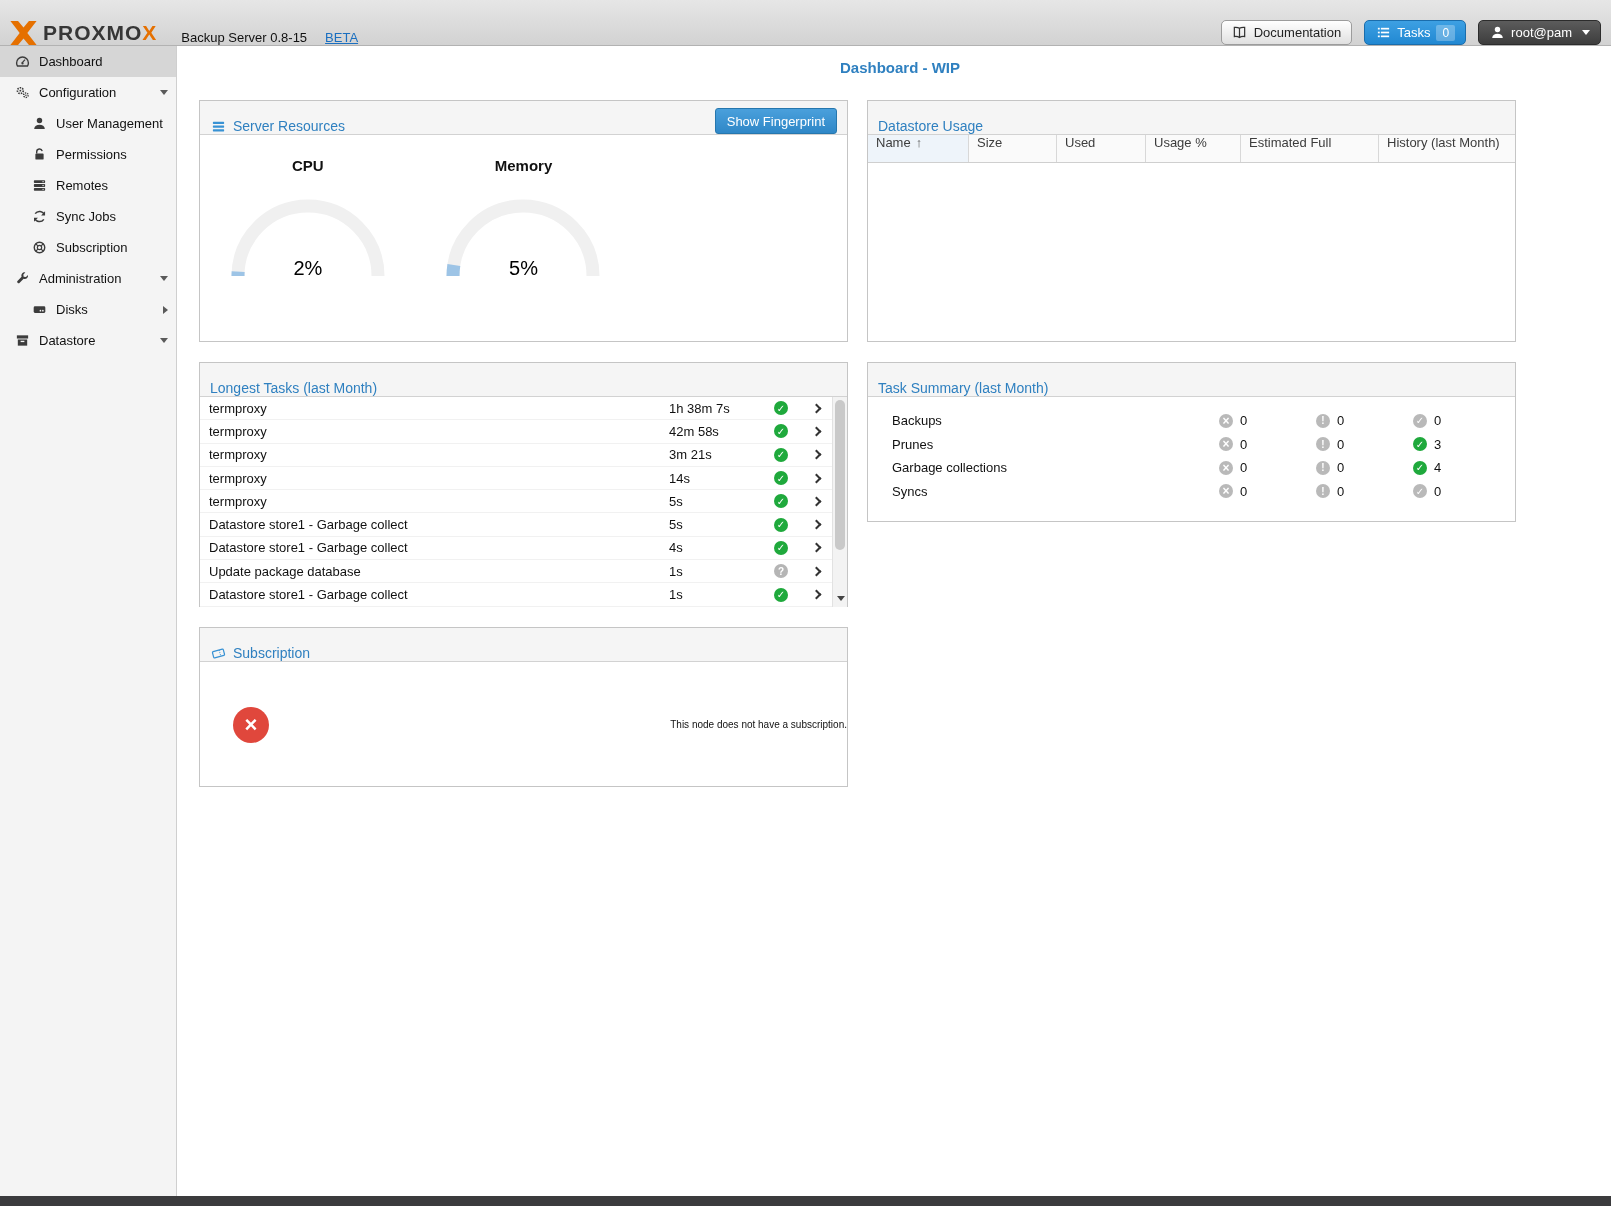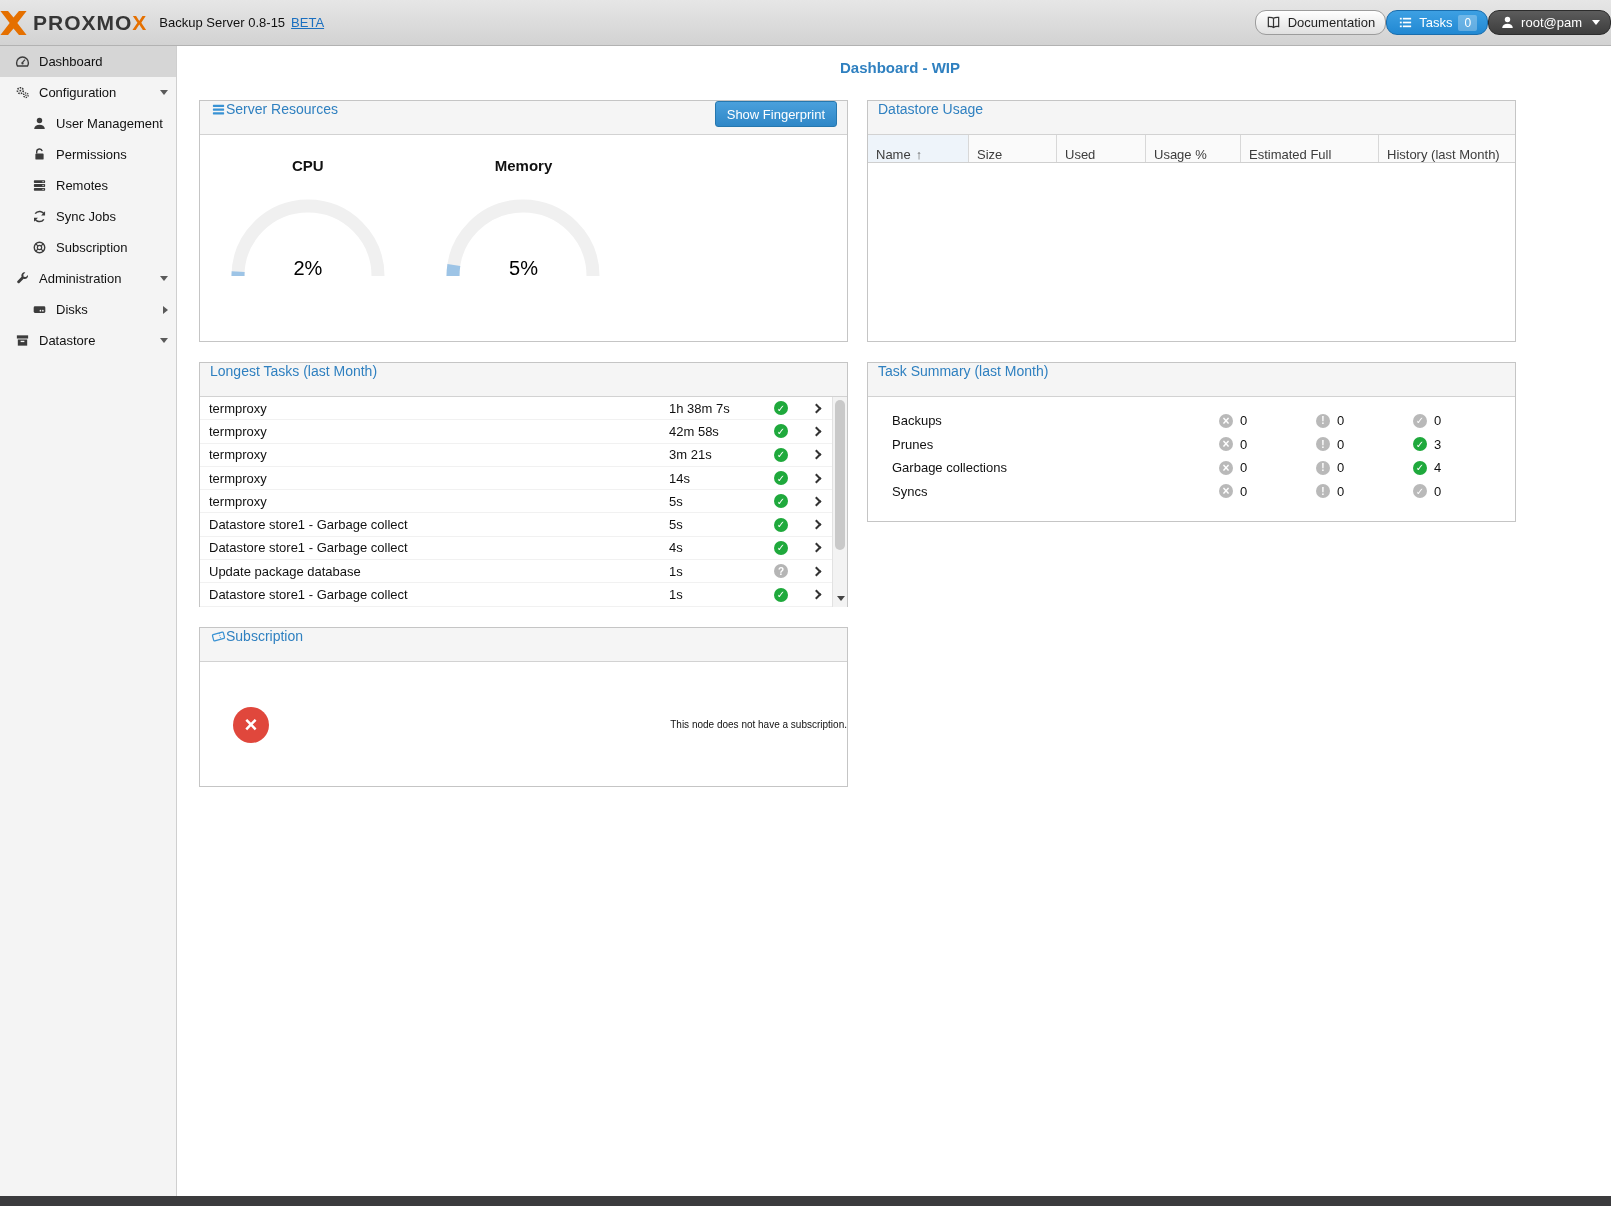--- a/index.html
+++ b/index.html
@@ -4,29 +4,29 @@
 <style>
   :root{
     --accent:#3892d4; --title-blue:#2f80c0; --ok-green:#1fa93c; --neutral-gray:#b9b9b9;
     --error-red:#e0473c; --gauge-track:#f0f0f0; --gauge-value:#9dc4e6; --orange:#e57000;
   }
   *{box-sizing:border-box; margin:0; padding:0;}
   html,body{width:1611px;height:1206px;overflow:hidden;}
   body{font-family:"Liberation Sans","DejaVu Sans",sans-serif;font-size:13px;color:#222;background:#fff;position:relative;}
 
   
-  .topbar{height:46px;display:flex;align-items:center;background:linear-gradient(#e6e6e6,#d2d2d2);border-bottom:1px solid #b2b2b2;padding:0 0;gap:0;}
+  .topbar{height:46px;display:flex;align-items:flex-end;background:linear-gradient(#e6e6e6,#d2d2d2);border-bottom:1px solid #b2b2b2;padding:0 10px;gap:12px;}
   .logo{display:flex;align-items:center;gap:6px;margin-right:8px;}
   .logo-mark{width:27px;height:24px;display:block;}
   .logo-word{font-size:21px;font-weight:bold;letter-spacing:1px;color:#363636;}
   .logo-word .ox{color:var(--orange);}
   .version{font-size:13px;color:#111;margin-left:4px;}
   .beta-link{color:#1a6fc0;text-decoration:underline;font-size:13px;margin-left:6px;cursor:pointer;}
   .topbar-spacer{flex:1;}
-  .tbtn{display:inline-flex;align-items:center;gap:6px;height:25px;padding:0 10px;border-radius:11px;font-size:13px;cursor:pointer;}
+  .tbtn{display:inline-flex;align-items:center;gap:6px;height:25px;padding:0 10px;border-radius:5px;font-size:13px;cursor:pointer;}
   .btn-doc{background:linear-gradient(#ffffff,#e0e0e0);border:1px solid #9c9c9c;color:#222;}
   .btn-tasks{background:linear-gradient(#3da0e3,#2188d2);border:1px solid #1a6dac;color:#fff;}
   .task-badge{background:rgba(255,255,255,.28);border-radius:2px;padding:1px 6px;font-size:12px;}
   .btn-user{background:linear-gradient(#5c5c5c,#3d3d3d);border:1px solid #2c2c2c;color:#fff;}
   .caret-w{width:0;height:0;border-left:4px solid transparent;border-right:4px solid transparent;border-top:5px solid #fff;margin-left:4px;}
 
   
   .layout{display:flex;height:1150px;}
   .sidebar{width:177px;background:#f4f4f4;border-right:1px solid #cfcfcf;padding-top:0;flex:none;}
   .content{flex:1;background:#fff;overflow:hidden;}
@@ -39,39 +39,39 @@
   .sicon svg{width:15px;height:15px;display:block;}
   .slabel{white-space:nowrap;}
   .caret{margin-left:auto;flex:none;}
   .caret-down{width:0;height:0;border-left:4px solid transparent;border-right:4px solid transparent;border-top:5px solid #5a5a5a;}
   .caret-right{width:0;height:0;border-top:4px solid transparent;border-bottom:4px solid transparent;border-left:5px solid #5a5a5a;}
 
   
   .page-title{color:var(--title-blue);font-size:15px;font-weight:bold;margin:13px 0 0 12px;text-align:center;}
   .panels{display:grid;grid-template-columns:649px 649px;column-gap:19px;row-gap:20px;margin:24px 0 0 22px;align-items:start;}
   .panel{border:1px solid #c5c5c5;background:#fff;}
-  .panel-hd{height:34px;display:flex;align-items:flex-start;background:#f5f5f5;border-bottom:1px solid #d2d2d2;padding:0 10px;gap:0;}
+  .panel-hd{height:34px;display:flex;align-items:flex-end;background:#f5f5f5;border-bottom:1px solid #d2d2d2;padding:0 10px;gap:7px;}
   .panel-title{color:var(--title-blue);font-size:14px;}
   .hd-icon{display:inline-flex;width:16px;height:16px;align-items:center;justify-content:center;}
   .hd-icon svg{width:15px;height:15px;display:block;}
   .hd-spacer{flex:1;}
   .btn-fingerprint{background:linear-gradient(#4aa0dc,#2f87c7);border:1px solid #2677ae;color:#fff;border-radius:3px;height:26px;padding:0 11px;font-size:13px;cursor:pointer;}
 
   
   .panel.h-sr{height:242px;}
   .gauges{display:grid;grid-template-columns:1fr 1fr 1fr;justify-items:center;padding-top:22px;}
   .gauge-label{font-size:15px;font-weight:bold;color:#111;text-align:center;margin-bottom:14px;}
   .gauge-wrap{position:relative;width:170px;height:92px;}
   .gauge-wrap svg{display:block;}
   .gauge-pct{position:absolute;left:0;right:0;bottom:0;text-align:center;font-size:20px;color:#000;}
 
   
   .panel.h-du{height:242px;}
   .du-cols{display:grid;grid-template-columns:101px 88px 89px 95px 138px 1fr;height:28px;border-bottom:1px solid #cfcfcf;background:#fafafa;}
-  .du-col{display:flex;align-items:flex-end;padding:0 8px;border-right:1px solid #d8d8d8;color:#3c3c3c;font-size:13px;white-space:nowrap;overflow:hidden;cursor:pointer;}
+  .du-col{display:flex;align-items:flex-start;padding:0 8px;border-right:1px solid #d8d8d8;color:#3c3c3c;font-size:13px;white-space:nowrap;overflow:hidden;cursor:pointer;}
   .du-col:last-child{border-right:none;}
   .du-col.sorted{background:#eef4fa;}
   .sort-arrow{margin-left:5px;color:#555;}
   .empty-text{color:#7a7a7a;padding:13px 10px;}
 
   
   .panel.h-lt{height:245px;}
   .lt-body{position:relative;height:210px;overflow:hidden;}
   .trow{display:grid;grid-template-columns:460px 105px 33px 25px;align-items:center;height:23.3px;border-bottom:1px solid #f1f1f1;padding-left:9px;cursor:pointer;}
   .tname,.tdur{font-size:13px;color:#111;white-space:nowrap;overflow:hidden;}

